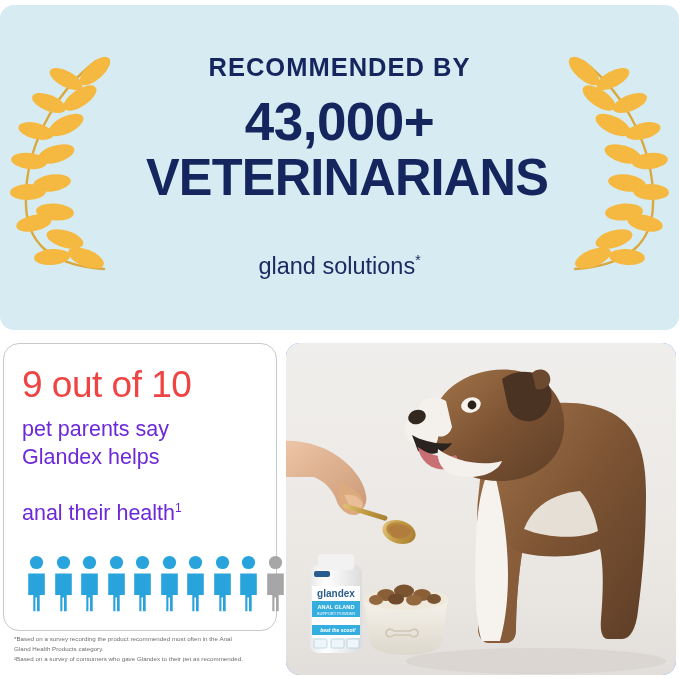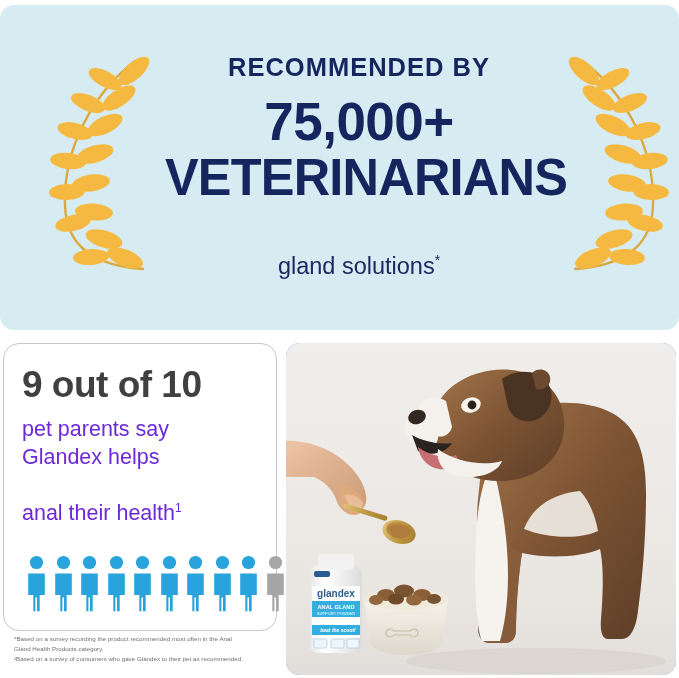--- a/index.html
+++ b/index.html
@@ -15,21 +15,21 @@
   
   .banner {
     position:absolute; left:0; top:5px;
     width:679px; height:325px;
     background:#d6ecf2;
     border-radius:14px;
     overflow:hidden;
   }
   .banner-inner {
     position:absolute; inset:0;
-    display:flex; align-items:center; justify-content:flex-end;
+    display:flex; align-items:center; justify-content:space-between;
   }
   .laurel { flex:0 0 auto; width:120px; height:225px; }
   .laurel svg { display:block; width:100%; height:100%; }
   .laurel.right svg { transform:scaleX(-1); }
 
   .banner-text {
     flex:0 0 auto; width:400px;
     text-align:center;
     padding:0 4px;
   }
@@ -70,23 +70,23 @@
   
   .statcard {
     position:absolute; left:3px; top:343px;
     width:274px; height:288px;
     background:#ffffff;
     border:1px solid #c9c9c9;
     border-radius:16px;
     padding:22px 16px 10px 18px;
   }
   .stat-head {
-    color:#404040;
+    color:#ef4444;
     font-size:37px;
-    font-weight:bold;
+    font-weight:normal;
     letter-spacing:-0.5px;
     line-height:1;
   }
   .stat-body {
     color:#6d28d9;
     font-size:21.5px;
     font-weight:400;
     line-height:1.30;
     margin-top:13px;
   }
@@ -147,21 +147,21 @@
             <ellipse cx="34" cy="168" rx="18" ry="8" transform="rotate(-12 34 168)"></ellipse>
             <ellipse cx="65" cy="184" rx="19" ry="8.5" transform="rotate(16 65 184)"></ellipse>
             <ellipse cx="52" cy="202" rx="18" ry="8" transform="rotate(-4 52 202)"></ellipse>
             <ellipse cx="86" cy="203" rx="19" ry="8.5" transform="rotate(22 86 203)"></ellipse>
           </g>
         </svg>
       </div>
 
       <div class="banner-text">
         <div class="kicker">RECOMMENDED BY</div>
-        <div class="bignum">75,000+</div>
+        <div class="bignum">43,000+</div>
         <div class="bigword">VETERINARIANS</div>
         <div class="subline">
           <br>
           <span>gland solutions</span><sup>*</sup>
         </div>
       </div>
 
       <div class="laurel right">
         <svg viewBox="0 0 120 225" xmlns="http://www.w3.org/2000/svg">
           <g fill="none" stroke="#d9a93e" stroke-width="2.4" stroke-linecap="round">

